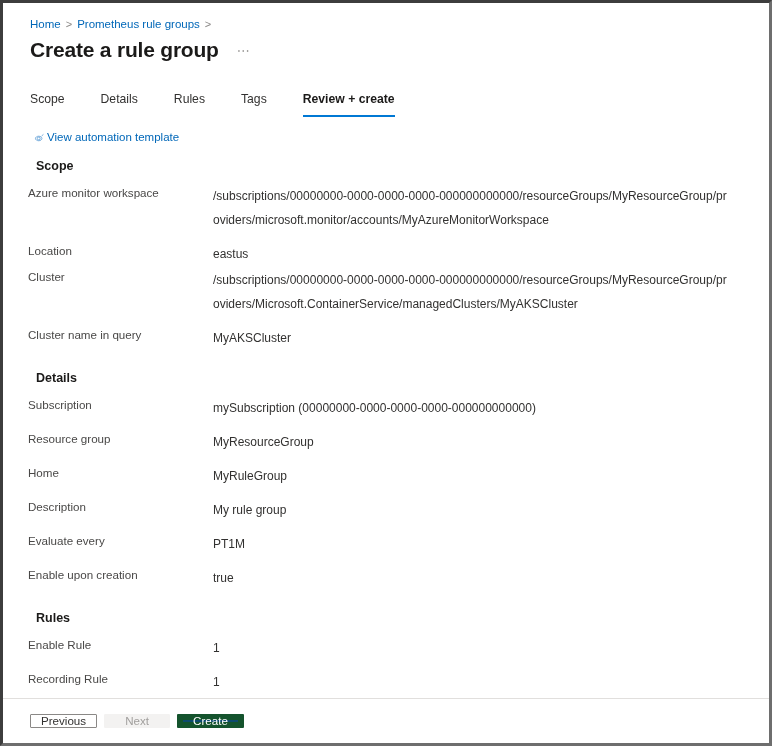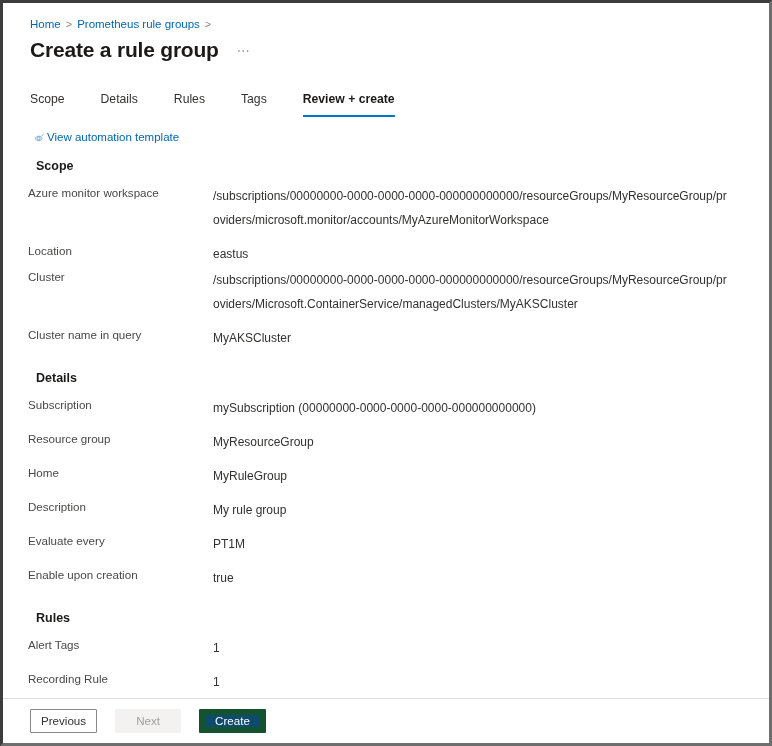--- a/index.html
+++ b/index.html
@@ -180,29 +180,29 @@
     left: 0;
     right: 0;
     bottom: 0;
     height: 44px;
     background: #ffffff;
     display: flex;
     align-items: center;
     padding-left: 27px;
   }
   .btn {
-    height: 24px;
+    height: 14px;
     min-width: 66px;
     font-size: 11.6px;
     font-family: "Liberation Sans", sans-serif;
     border-radius: 1px;
     display: inline-flex;
     align-items: center;
     justify-content: center;
-    margin-right: 18px;
+    margin-right: 7px;
     padding: 0 10px;
     cursor: pointer;
     line-height: 20px;
   }
   .btn-default {
     background: #ffffff;
     border: 1px solid #8a8886;
     color: #323130;
   }
   .btn-disabled {
@@ -306,21 +306,21 @@
         </div>
       </div>
     </div>
 
     <div class="gap-lg"></div>
 
     <div class="section">
       <div class="section-heading">Rules</div>
       <div class="rows">
         <div class="row spaced">
-          <div class="label">Alert Tags</div>
+          <div class="label">Enable Rule</div>
           <div class="value">1</div>
         </div>
         <div class="row spaced">
           <div class="label">Recording Rule</div>
           <div class="value">1</div>
         </div>
       </div>
     </div>
 
     <div class="gap-md"></div>

